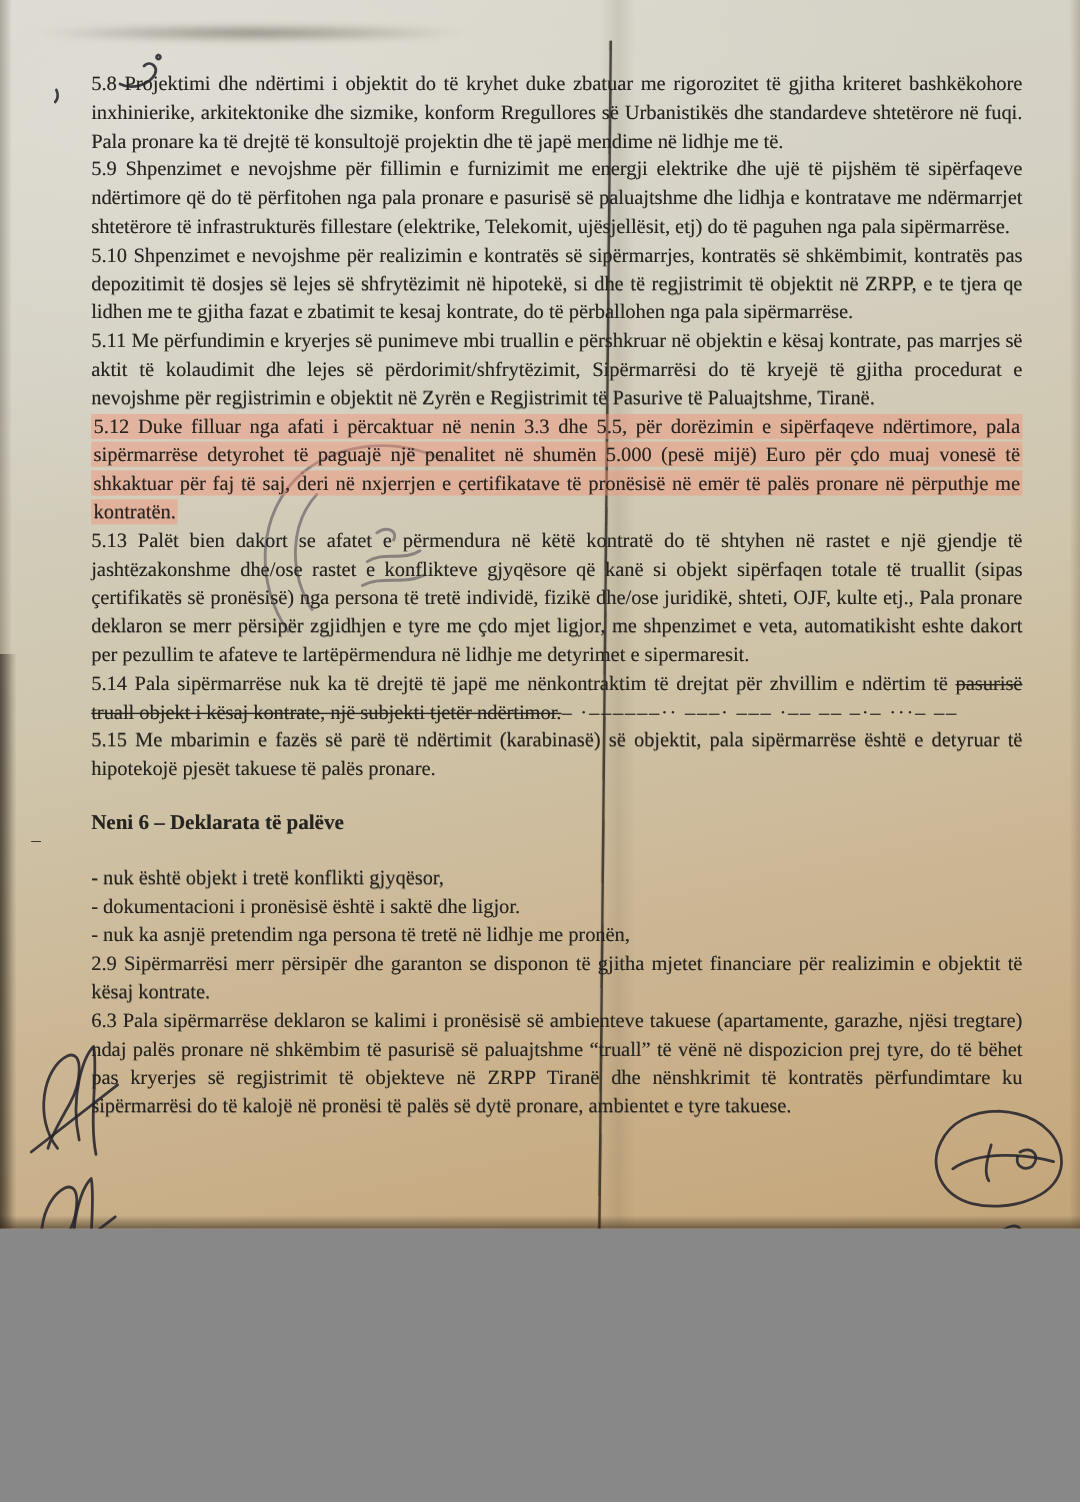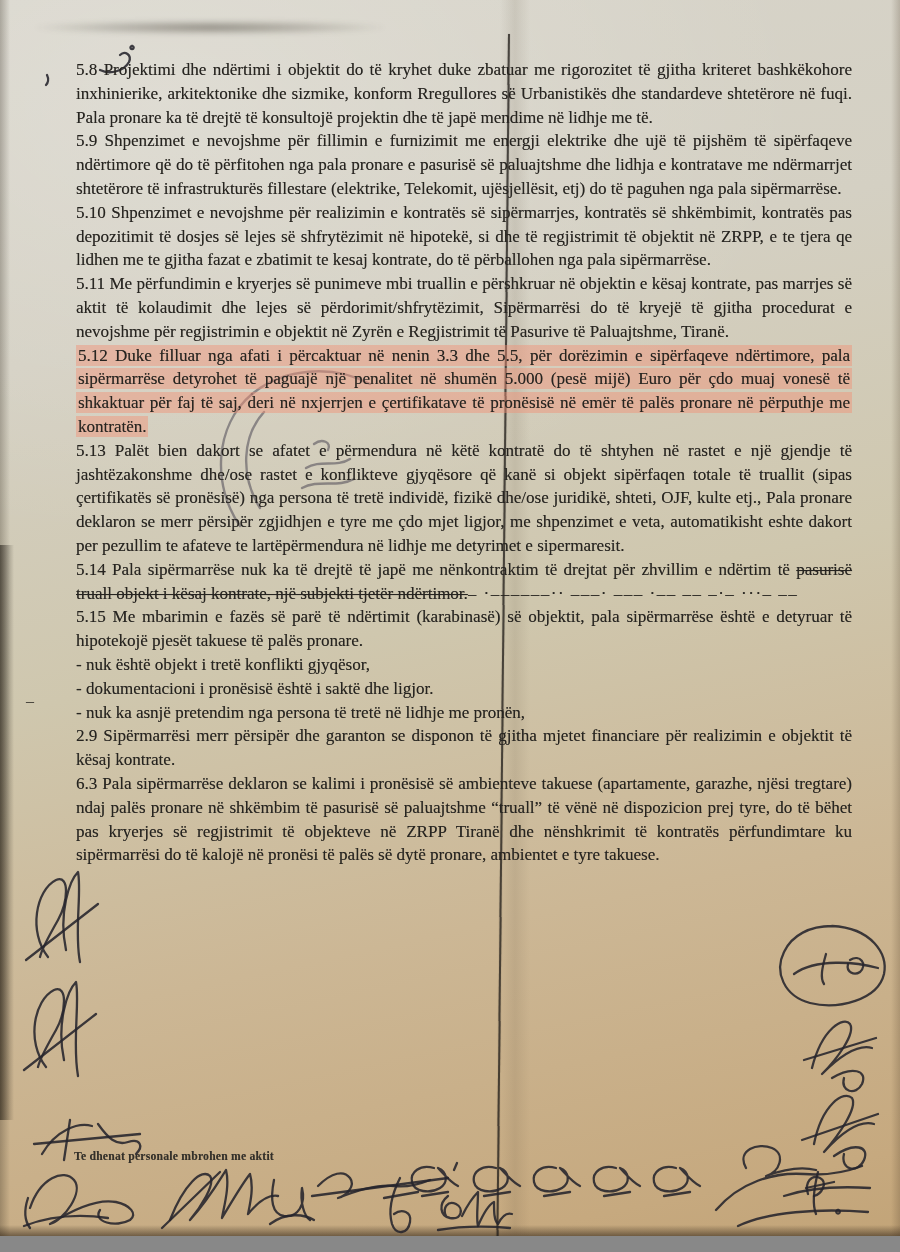--- a/index.html
+++ b/index.html
@@ -1,17 +1,17 @@
 <!DOCTYPE html>
 <html><head>
 <meta charset="utf-8">
 <style>
   html,body{margin:0;padding:0;background:#888;}
   #page{
-    position:relative;width:900px;height:1236px;overflow:hidden;
+    position:relative;width:900px;height:1024px;overflow:hidden;
     background:
       radial-gradient(120% 60% at 18% 8%, rgba(255,255,255,.20), rgba(255,255,255,0) 60%),
       linear-gradient(168deg,#d8d5cb 0%,#d4d0c3 26%,#cfc7ae 50%,#ccb795 72%,#c6a97f 94%,#c2a478 100%);
     font-family:"Liberation Serif", serif;
   }
   
   .edge-left{position:absolute;left:0;top:0;width:10px;height:100%;
     background:linear-gradient(to right, rgba(40,32,20,.28), rgba(40,32,20,0));}
   .edge-left-mid{position:absolute;left:0;top:545px;width:14px;height:575px;
     background:linear-gradient(to right, rgba(22,17,10,.55), rgba(22,17,10,0));}
@@ -79,20 +79,21 @@
 
   <div class="text-block">
     <p>5.8 Projektimi dhe ndërtimi i objektit do të kryhet duke zbatuar me rigorozitet të gjitha kriteret bashkëkohore inxhinierike, arkitektonike dhe sizmike, konform Rregullores së Urbanistikës dhe standardeve shtetërore në fuqi. Pala pronare ka të drejtë të konsultojë projektin dhe të japë mendime në lidhje me të.</p>
     <p>5.9 Shpenzimet e nevojshme për fillimin e furnizimit me energji elektrike dhe ujë të pijshëm të sipërfaqeve ndërtimore që do të përfitohen nga pala pronare e pasurisë së paluajtshme dhe lidhja e kontratave me ndërmarrjet shtetërore të infrastrukturës fillestare (elektrike, Telekomit, ujësjellësit, etj) do të paguhen nga pala sipërmarrëse.</p>
     <p>5.10 Shpenzimet e nevojshme për realizimin e kontratës së sipërmarrjes, kontratës së shkëmbimit, kontratës pas depozitimit të dosjes së lejes së shfrytëzimit në hipotekë, si dhe të regjistrimit të objektit në ZRPP, e te tjera qe lidhen me te gjitha fazat e zbatimit te kesaj kontrate, do të përballohen nga pala sipërmarrëse.</p>
     <p>5.11 Me përfundimin e kryerjes së punimeve mbi truallin e përshkruar në objektin e kësaj kontrate, pas marrjes së aktit të kolaudimit dhe lejes së përdorimit/shfrytëzimit, Sipërmarrësi do të kryejë të gjitha procedurat e nevojshme për regjistrimin e objektit në Zyrën e Regjistrimit të Pasurive të Paluajtshme, Tiranë.</p>
     <p><span class="hl">5.12 Duke filluar nga afati i përcaktuar në nenin 3.3 dhe 5.5, për dorëzimin e sipërfaqeve ndërtimore, pala sipërmarrëse detyrohet të paguajë një penalitet në shumën 5.000 (pesë mijë) Euro për çdo muaj vonesë të shkaktuar për faj të saj, deri në nxjerrjen e çertifikatave të pronësisë në emër të palës pronare në përputhje me kontratën.</span></p>
     <p>5.13 Palët bien dakort se afatet e përmendura në këtë kontratë do të shtyhen në rastet e një gjendje të jashtëzakonshme dhe/ose rastet e konflikteve gjyqësore që kanë si objekt sipërfaqen totale të truallit (sipas çertifikatës së pronësisë) nga persona të tretë individë, fizikë dhe/ose juridikë, shteti, OJF, kulte etj., Pala pronare deklaron se merr përsipër zgjidhjen e tyre me çdo mjet ligjor, me shpenzimet e veta, automatikisht eshte dakort per pezullim te afateve te lartëpërmendura në lidhje me detyrimet e sipermaresit.</p>
     <p><span>5.14 Pala sipërmarrëse nuk ka të drejtë të japë me nënkontraktim të drejtat për zhvillim e ndërtim të</span> <span class="strike">pasurisë truall objekt i kësaj kontrate, një subjekti tjetër ndërtimor.</span><span class="dashes"> – ·––––––·· –––· ––– ·–– –– –·– ···– ––– ·–– –· – ·–</span></p>
     <p>5.15 Me mbarimin e fazës së parë të ndërtimit (karabinasë) së objektit, pala sipërmarrëse është e detyruar të hipotekojë pjesët takuese të palës pronare.</p>
+    <h3>Neni 6 – Deklarata të palëve</h3>
     <p class="bullet">- nuk është objekt i tretë konflikti gjyqësor,</p>
     <p class="bullet">- dokumentacioni i pronësisë është i saktë dhe ligjor.</p>
     <p class="bullet">- nuk ka asnjë pretendim nga persona të tretë në lidhje me pronën,</p>
     <p>2.9 Sipërmarrësi merr përsipër dhe garanton se disponon të gjitha mjetet financiare për realizimin e objektit të kësaj kontrate.</p>
     <p>6.3 Pala sipërmarrëse deklaron se kalimi i pronësisë së ambienteve takuese (apartamente, garazhe, njësi tregtare) ndaj palës pronare në shkëmbim të pasurisë së paluajtshme “truall” të vënë në dispozicion prej tyre, do të bëhet pas kryerjes së regjistrimit të objekteve në ZRPP Tiranë dhe nënshkrimit të kontratës përfundimtare ku sipërmarrësi do të kalojë në pronësi të palës së dytë pronare, ambientet e tyre takuese.</p>
   </div>
 
   <div class="margin-mark">–</div>
   <div class="footer-note">Te dhenat personale mbrohen me aktit</div>
 

